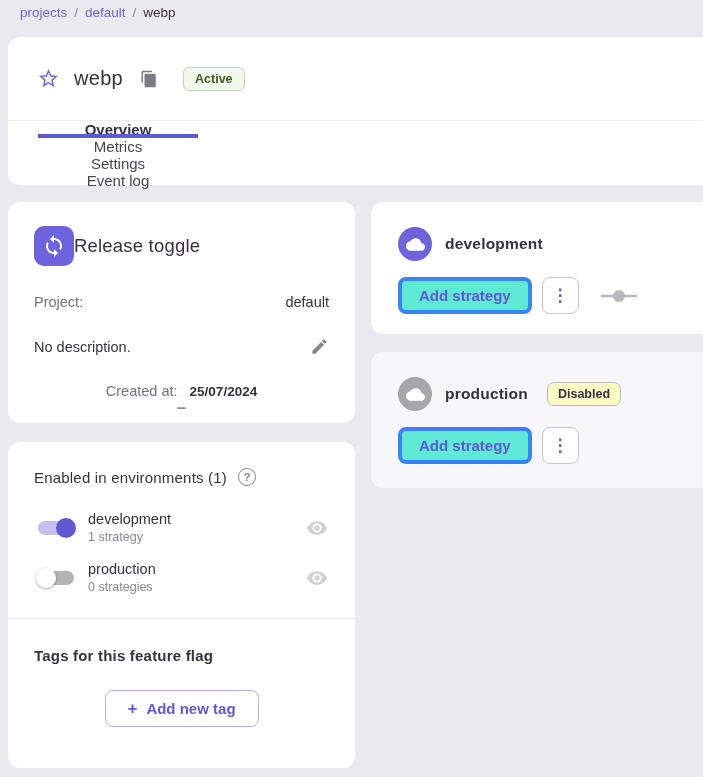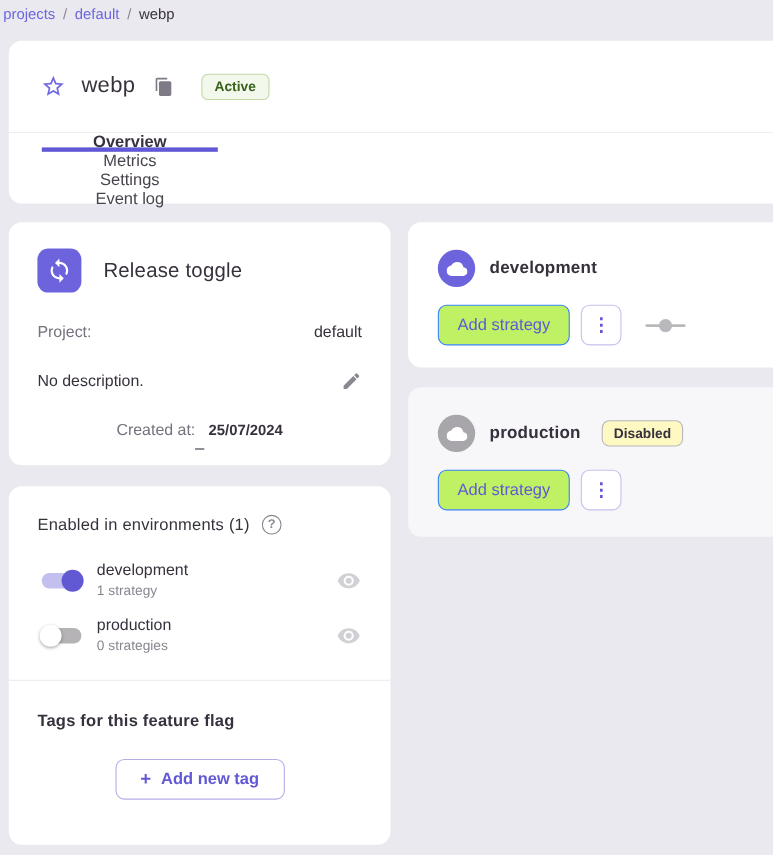--- a/index.html
+++ b/index.html
@@ -8,42 +8,42 @@
     background:#eae9ef;
     font-family:"Liberation Sans", sans-serif;
     color:#37313d;
     position:relative;
     overflow:hidden;
   }
   .card { background:#fff; border-radius:12px; position:absolute; }
   .cut-right { border-radius:12px 0 0 12px; }
 
   
-  .breadcrumb { position:absolute; top:0; left:3px; height:24px; display:flex; align-items:center; gap:7px; font-size:13.5px; }
+  .breadcrumb { position:absolute; top:0; left:20px; height:24px; display:flex; align-items:center; gap:7px; font-size:13.5px; }
   .crumb-link { color:#6c65e0; cursor:pointer; }
   .crumb-sep { color:#8a8790; }
   .crumb-current { color:#37313d; }
 
   
   .header-card { left:8px; top:37px; width:695px; height:148px; }
   .title-row { height:84px; display:flex; align-items:center; padding:0 28px; border-bottom:1px solid #efedf3; }
   .star-btn { width:24px; height:24px; display:flex; align-items:center; justify-content:center; cursor:pointer; }
   .flag-title { font-size:20px; font-weight:500; margin:0 16px 0 14px; letter-spacing:.3px; }
   .copy-btn { width:20px; height:20px; display:flex; align-items:center; justify-content:center; cursor:pointer; }
   .chip-active { margin-left:24px; background:#f3f8ed; border:1px solid #c2d8a6; color:#3a611a; font-size:12.5px; font-weight:bold; padding:4px 11px; border-radius:6px; }
   .tabs { display:flex; padding-left:30px; height:63px;flex-direction:column; }
   .tab { width:160px; display:flex; align-items:center; justify-content:center; font-size:15px; color:#49444e; cursor:pointer; position:relative; }
   .tab.active { font-weight:bold; color:#37313d; }
   .tab-underline { position:absolute; bottom:0; left:0; width:100%; height:4px; background:#6158d6; }
 
   
   .details-card { left:8px; top:202px; width:347px; height:221px; padding:24px 26px; }
   .type-row { display:flex; align-items:center; margin-bottom:28px; }
   .type-icon { width:40px; height:40px; border-radius:10px; background:#6c63dd; display:flex; align-items:center; justify-content:center; }
-  .type-label { font-size:18.5px; margin-left:20px; letter-spacing:.2px;text-align:center; }
+  .type-label { font-size:18.5px; letter-spacing:.2px;text-align:center; }
   .meta-row { display:flex; align-items:center; justify-content:space-between; font-size:14.5px; margin-bottom:27px; }
   .meta-label { color:#76717d; }
   .meta-value { color:#37313d; }
   .created-value { font-weight:bold; font-size:13.5px; margin-left:8px; }
   .icon-btn { background:none; border:none; cursor:pointer; display:flex; align-items:center; justify-content:center; padding:0; }
   .collapse-glyph { color:#8a8790; font-size:17px; font-weight:bold; line-height:1; }
 
   
   .env-card { left:8px; top:442px; width:347px; height:326px; padding:26px 26px 0 26px; }
   .env-head { display:flex; align-items:center; gap:11px; }
@@ -70,21 +70,21 @@
   
   .dev-card { left:371px; top:202px; width:332px; height:132px; padding:25px 0 0 27px; }
   .prod-card { left:371px; top:352px; width:332px; height:136px; padding:25px 0 0 27px; background:#f7f6f9; }
   .envcard-head { display:flex; align-items:center; gap:13px; }
   .env-avatar { width:34px; height:34px; border-radius:50%; display:flex; align-items:center; justify-content:center; }
   .env-avatar.purple { background:#6c63dd; }
   .env-avatar.gray { background:#a8a6ab; }
   .envcard-name { font-size:15.5px; font-weight:bold; letter-spacing:.2px; }
   .chip-disabled { background:#fef9c3; border:1px solid #b9b7bd; border-radius:7px; font-size:12.5px; font-weight:bold; color:#37313d; padding:4px 10px; margin-left:6px; }
   .envcard-actions { display:flex; align-items:center; margin-top:16px; gap:10px; }
-  .btn-outline { height:37px; background:#bef264; border:1px solid #3b82f6; border-radius:8px; color:#6158d6; font-size:15px; font-weight:normal; font-family:inherit; padding:0 17px; cursor:pointer; }
+  .btn-outline { height:37px; background:#5eead4; border:4px solid #3b82f6; border-radius:8px; color:#6158d6; font-size:15px; font-weight:bold; font-family:inherit; padding:0 17px; cursor:pointer; }
   .btn-kebab { width:37px; height:37px; background:#fff; border:1px solid #c5c1f0; border-radius:8px; color:#6158d6; display:flex; align-items:center; justify-content:center; cursor:pointer; }
   .kebab-glyph { font-size:17px; font-weight:bold; line-height:1; }
   .connector { margin-left:10px; display:flex; align-items:center; }
 </style>
 </head>
 <body>
 
 <nav class="breadcrumb">
   <span class="crumb-link">projects</span>
   <span class="crumb-sep">/</span>

